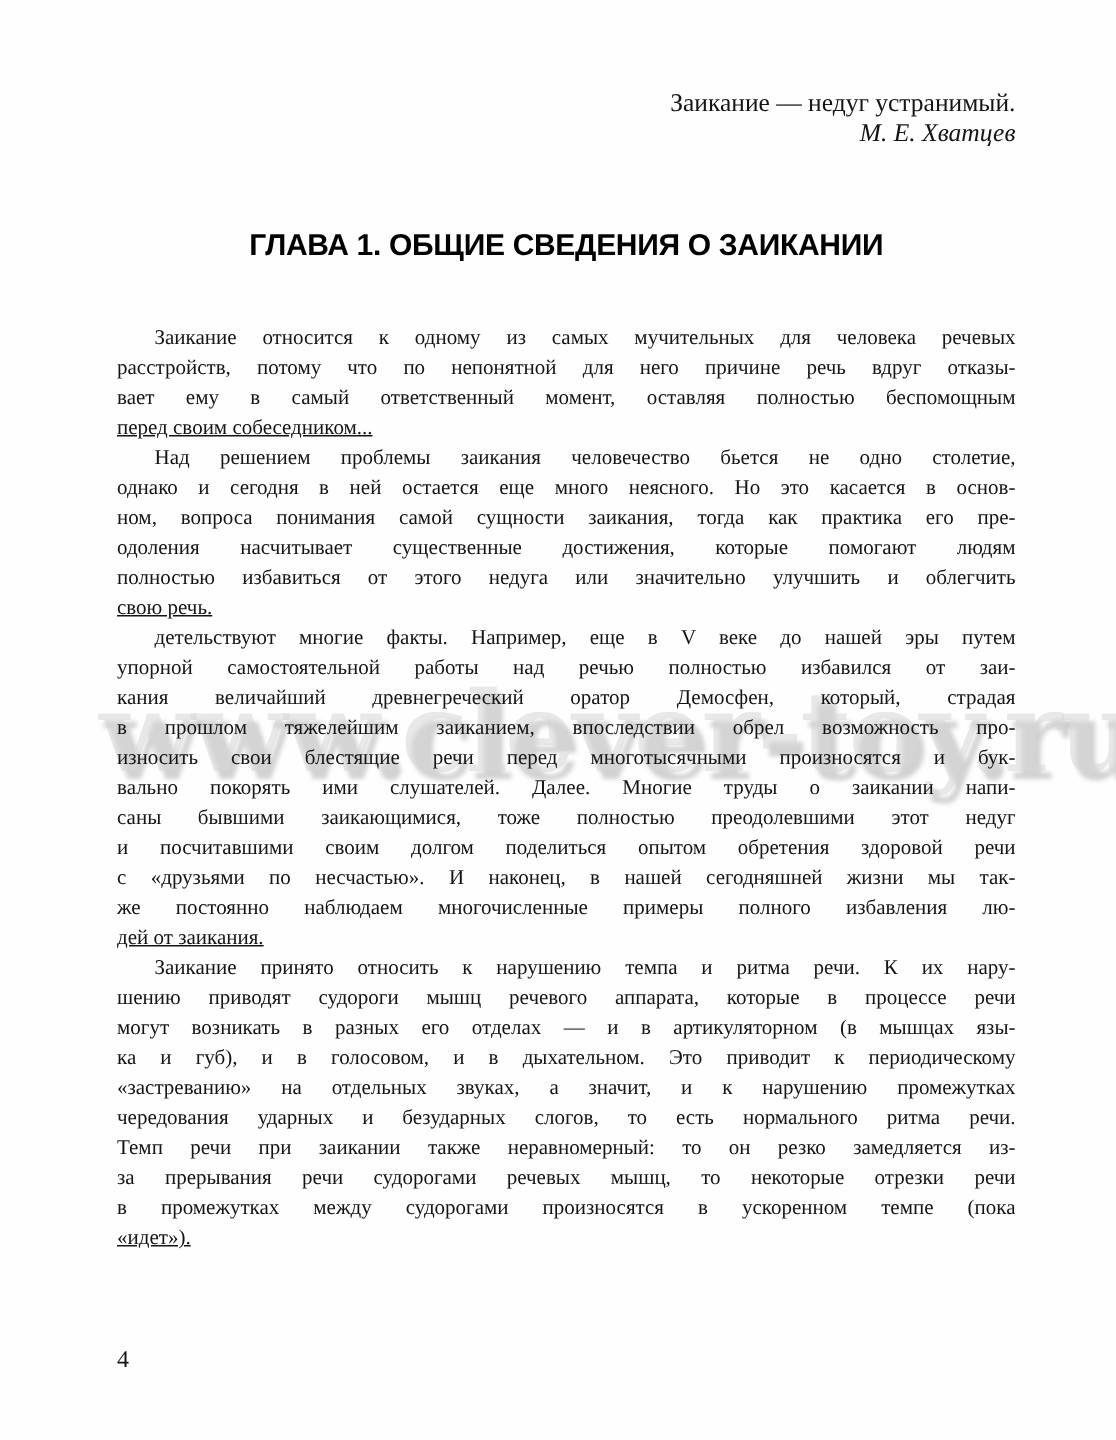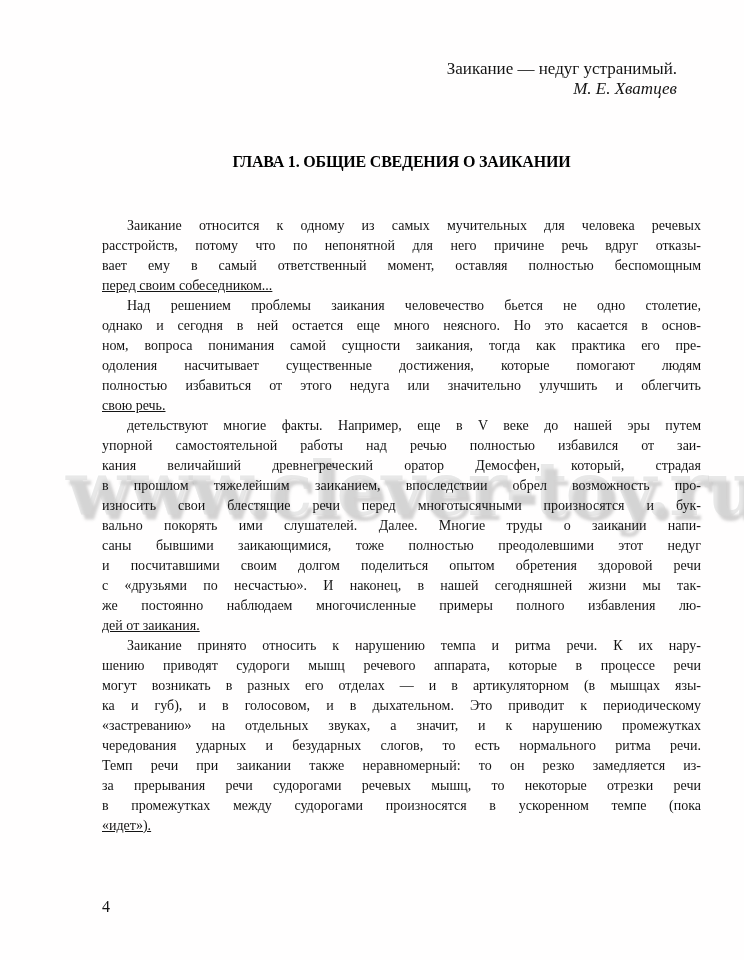--- a/index.html
+++ b/index.html
@@ -25,37 +25,37 @@
     font-size: 74px;
     letter-spacing: -2px;
     white-space: nowrap;
     color: rgba(214, 214, 214, 0.55);
     text-shadow: 4px 5px 3px rgba(110, 110, 110, 0.30),
                  -1px -1px 0 rgba(255, 255, 255, 0.9);
     z-index: 0;
     user-select: none;
     margin-left: 40px;
   }
-  .content-layer { position: absolute; inset: 0; z-index: 1; margin-left: 24px; }
+  .content-layer { position: absolute; inset: 0; z-index: 1; }
   .epigraph {
     position: absolute;
     top: 59px; right: 67px;
     text-align: right;
     font-size: 17px;
     line-height: 20px;
   }
   .epigraph .author { font-style: italic; }
   .chapter-title {
     position: absolute;
     top: 153px; left: 78px; width: 599px;
     margin: 0;
     text-align: center;
-    font-family: Liberation Serif, serif;
+    font-family: Liberation Sans, sans-serif;
     font-weight: 700;
-    font-size: 16px;
+    font-size: 20px;
     letter-spacing: -0.2px;
     color: #000;
   }
   .body-text {
     position: absolute;
     top: 216px; left: 78px; width: 599px;
     font-size: 14px;
     line-height: 20px;
   }
   .para { margin: 0; }

